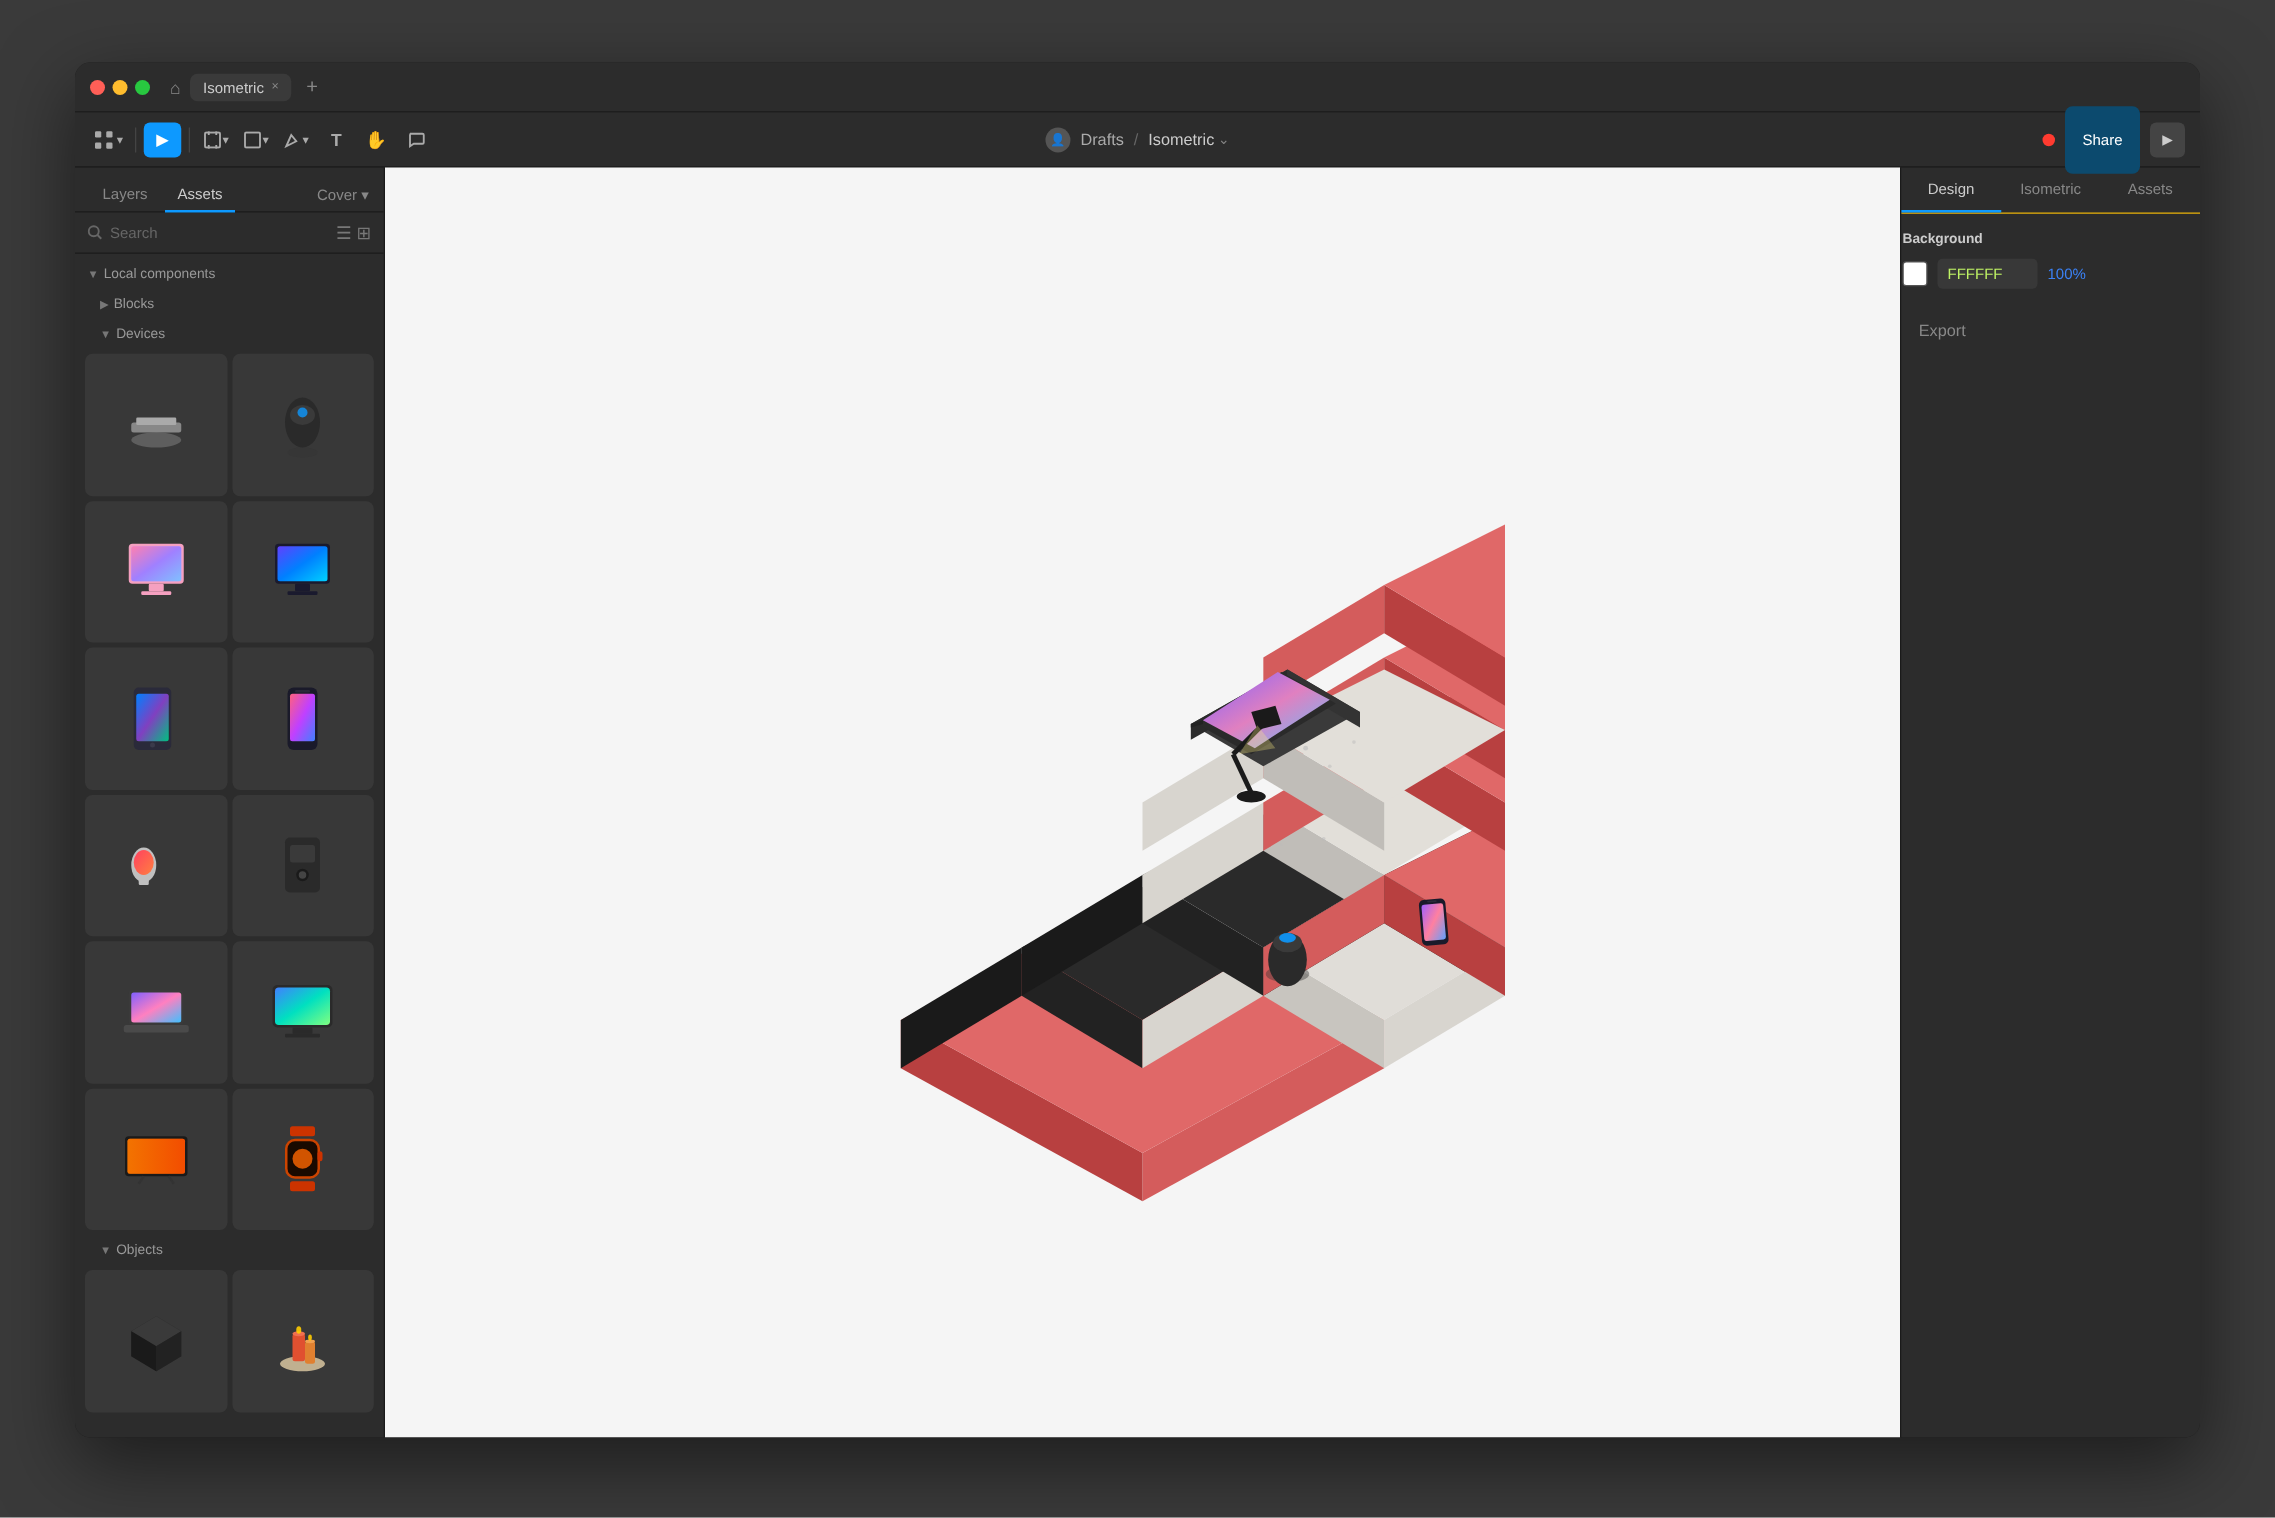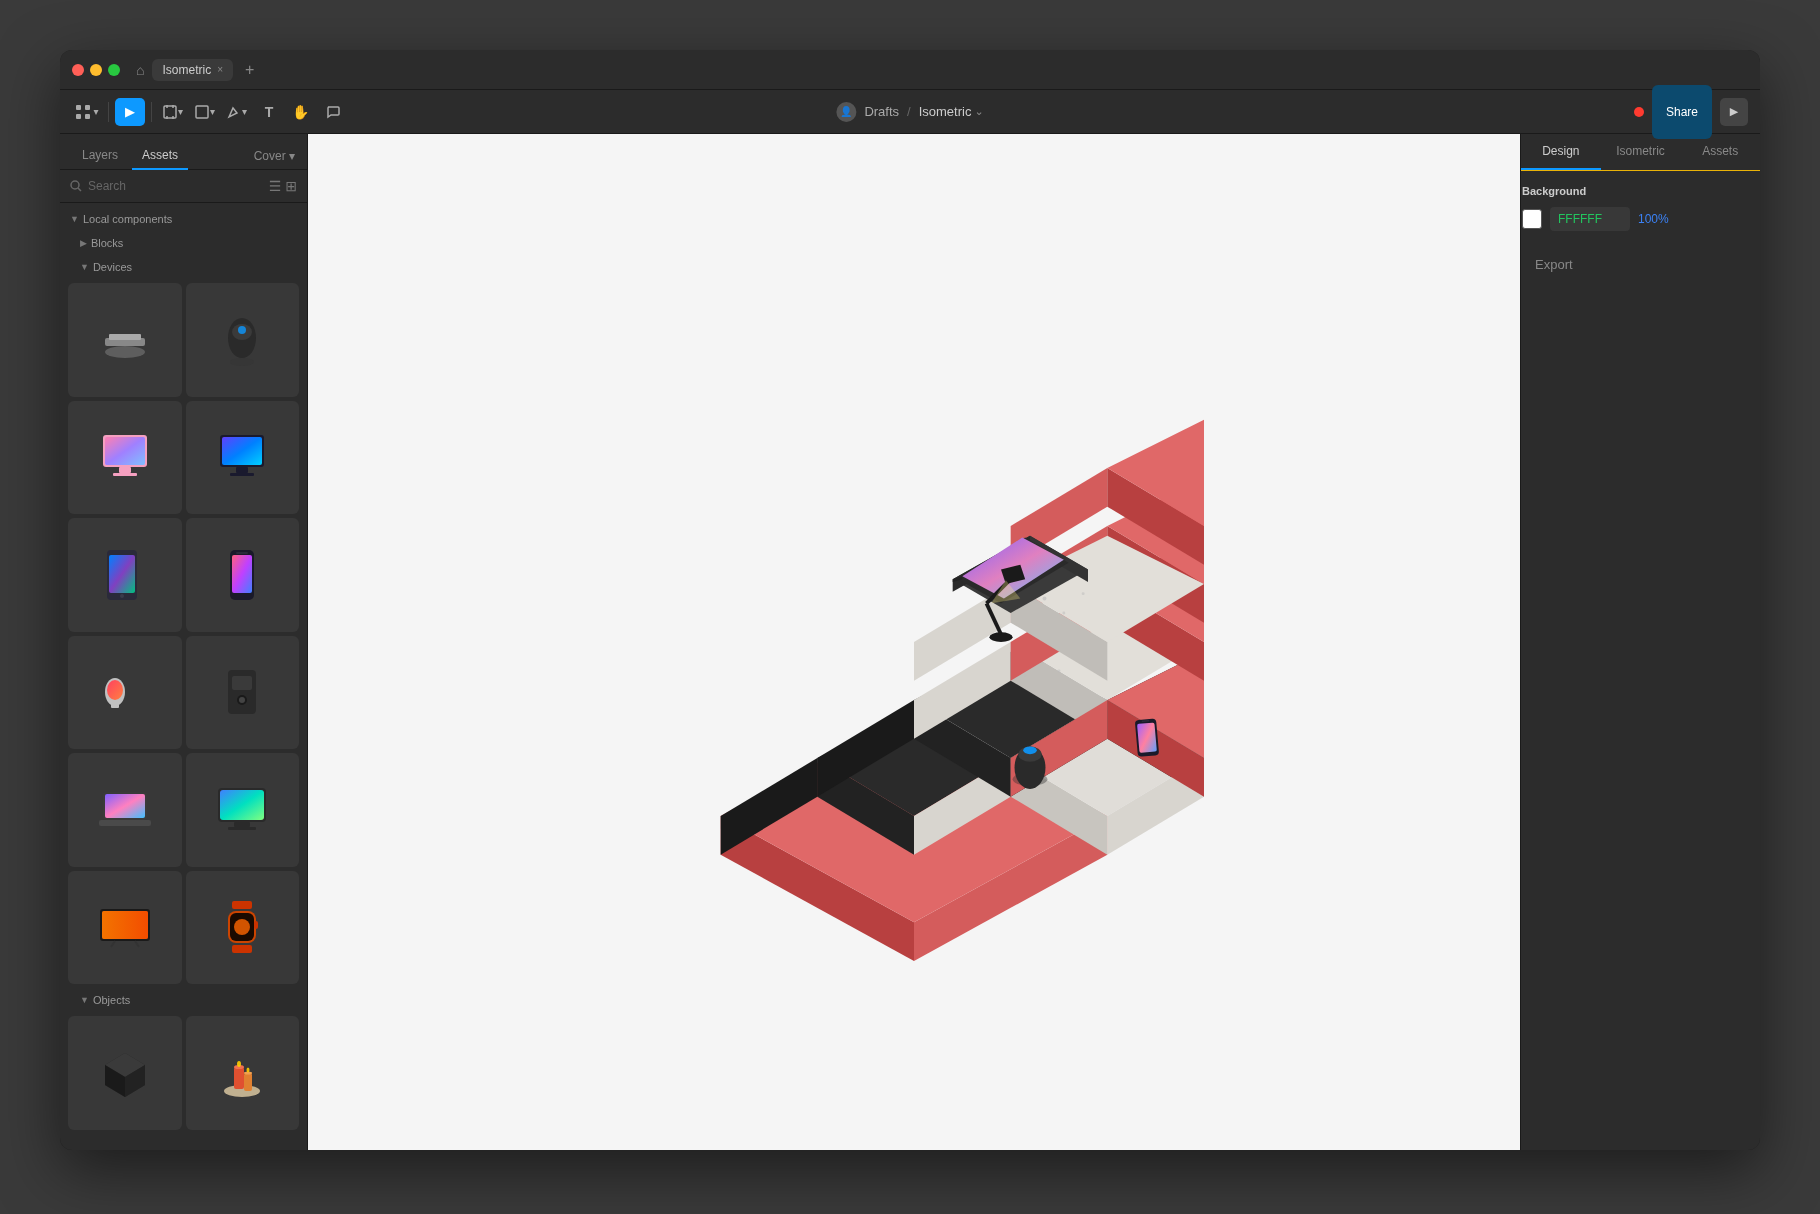--- a/index.html
+++ b/index.html
@@ -170,21 +170,21 @@
     .design-tab {
       flex: 1; text-align: center; padding: 10px 4px; font-size: 12px;
       color: #888; cursor: pointer;
     }
     .design-tab.active { color: #ccc; border-bottom: 2px solid #0d99ff; }
     .design-section { padding: 14px 1px 8px; }
     .design-section-title { font-size: 11px; font-weight: 600; color: #ccc; margin-bottom: 10px; }
     .design-row { display: flex; align-items: center; gap: 8px; margin-bottom: 8px; }
     .design-input {
       background: #383838; border: none; border-radius: 4px;
-      color: #22c55e; font-size: 12px; padding: 5px 8px;
+      color: #bef264; font-size: 12px; padding: 5px 8px;
       width: 80px; outline: none;
     }
     .design-pct { color: #3b82f6; font-size: 12px; }
     .export-section { padding: 10px 14px; }
     .export-title { font-size: 13px; color: #888; cursor: pointer; }
 
     
     .iso-scene {
       width: 580px;
       height: 720px;

